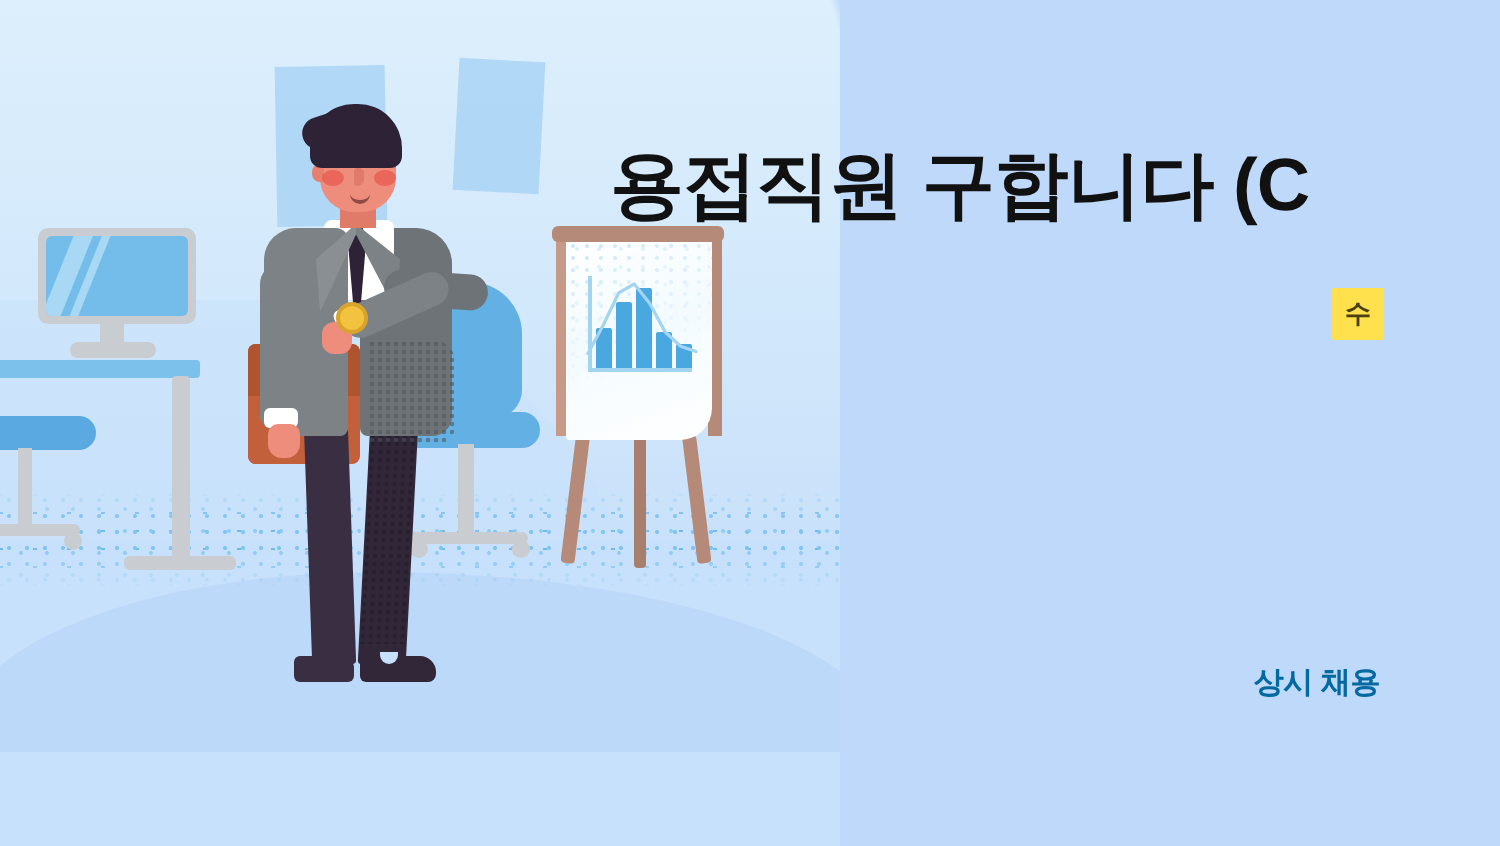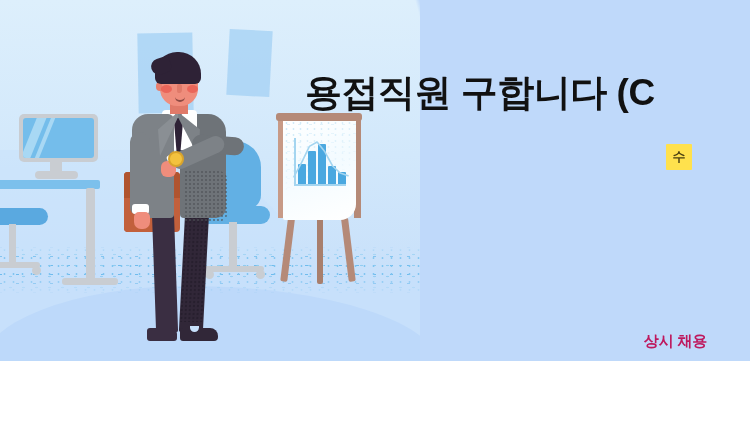--- a/index.html
+++ b/index.html
@@ -6,21 +6,21 @@
     margin: 0;
     padding: 0;
     background: #ffffff;
   }
   body {
     font-family: "Liberation Sans", "DejaVu Sans", sans-serif;
   }
   #poster {
     position: relative;
     width: 750px;
-    height: 361px;
+    height: 423px;
     overflow: hidden;
     background: #bfd9fa;
   }
   
   .bg-right {
     position: absolute;
     inset: 0;
     background: #bfd9fa;
   }
   
@@ -392,25 +392,25 @@
     border-radius: 1px;
   }
   .company-name {
     font-size: 21px;
     font-weight: bold;
     color: #15181c;
     letter-spacing: -0.3px;
   }
   .hiring-type {
     position: absolute;
-    right: 43px;
+    right: 60px;
     top: 332px;
     font-size: 15px;
     font-weight: bold;
-    color: #be185d;
+    color: #0369a1;
     letter-spacing: -0.2px;
   }
 </style>
 </head>
 <body>
 
 <div id="poster">
 
   <div class="bg-right"></div>
 

